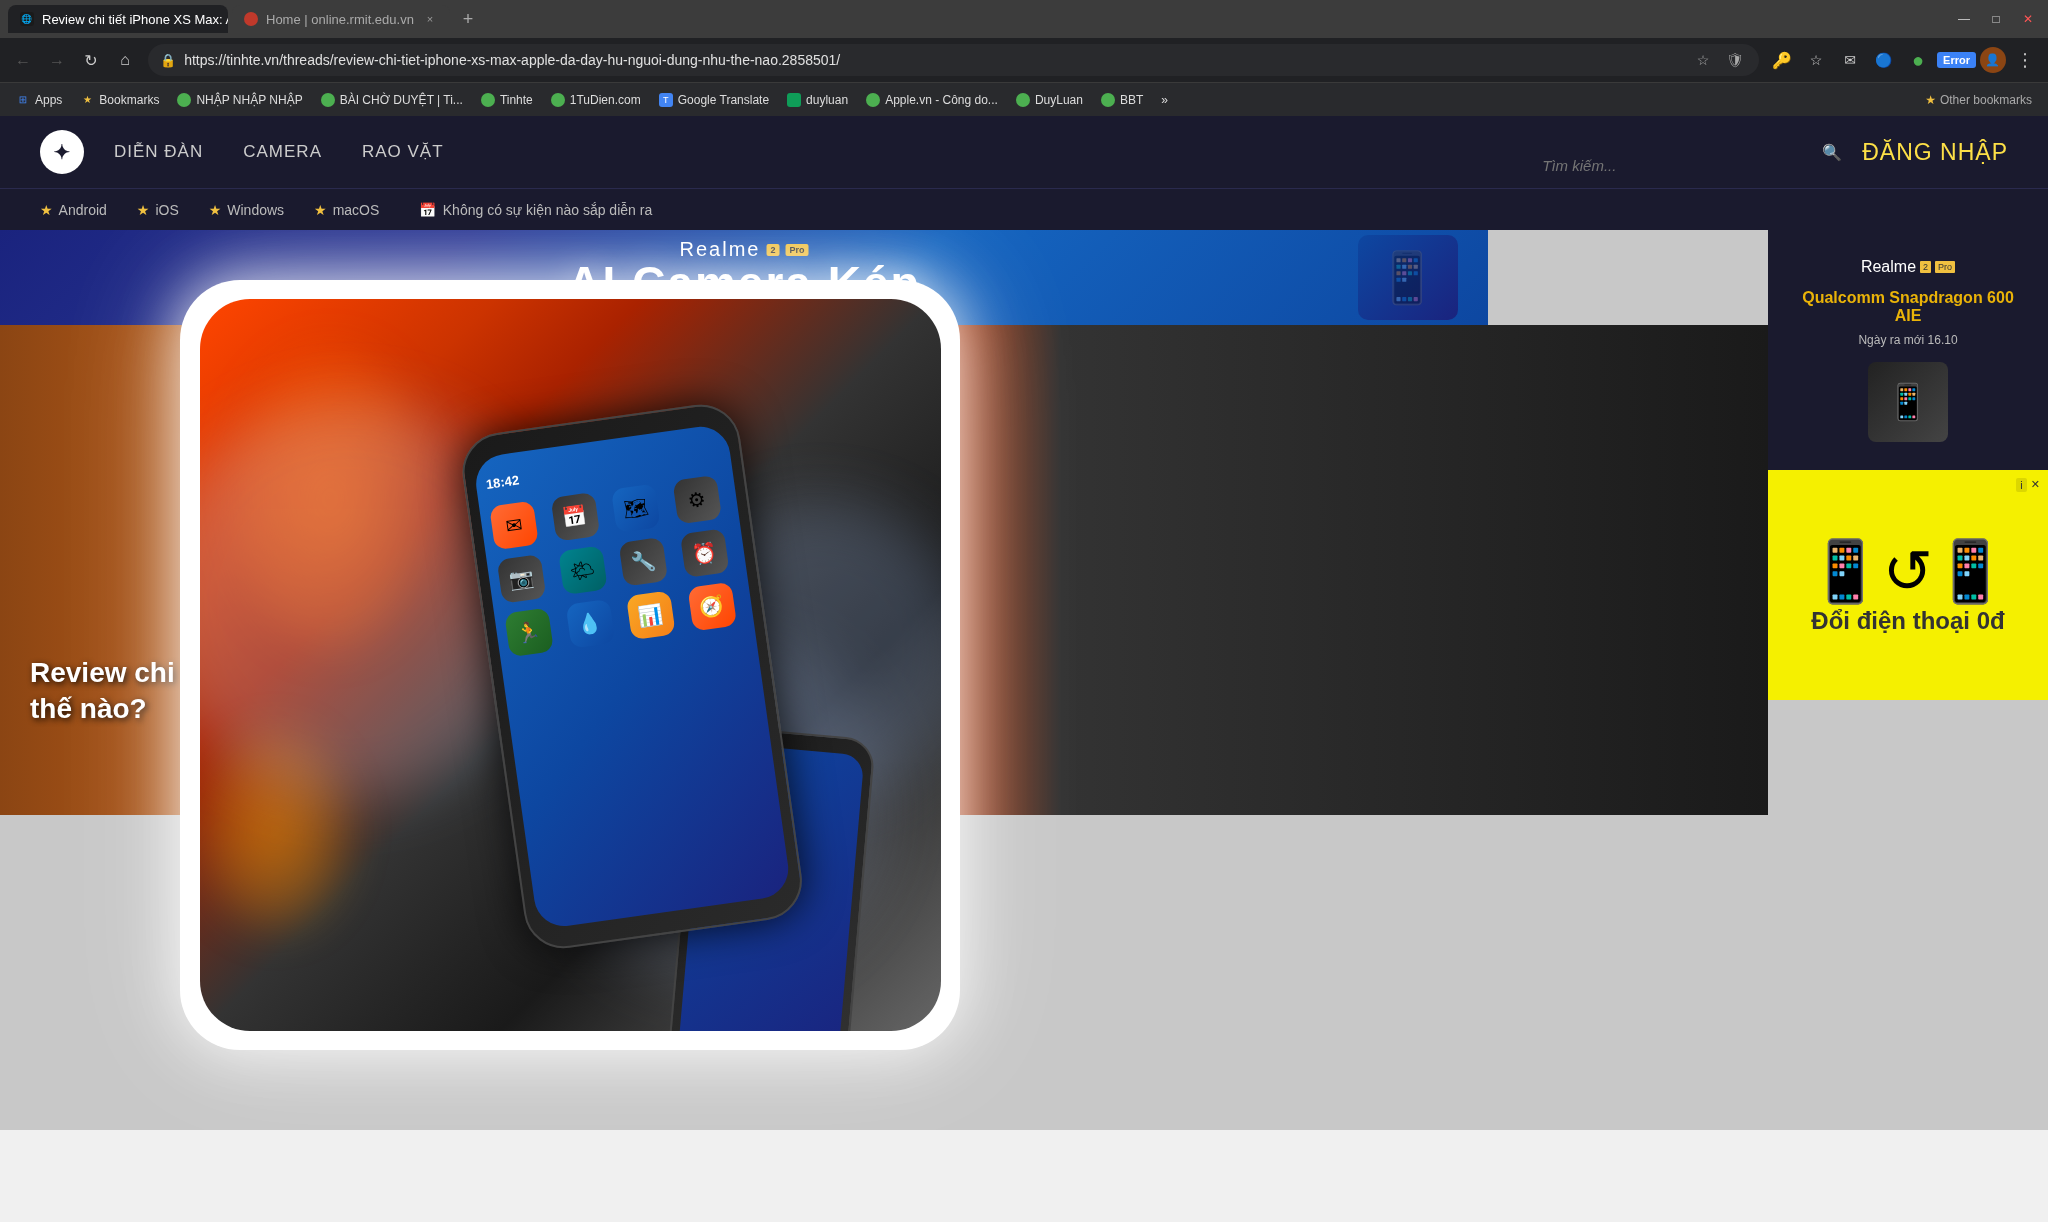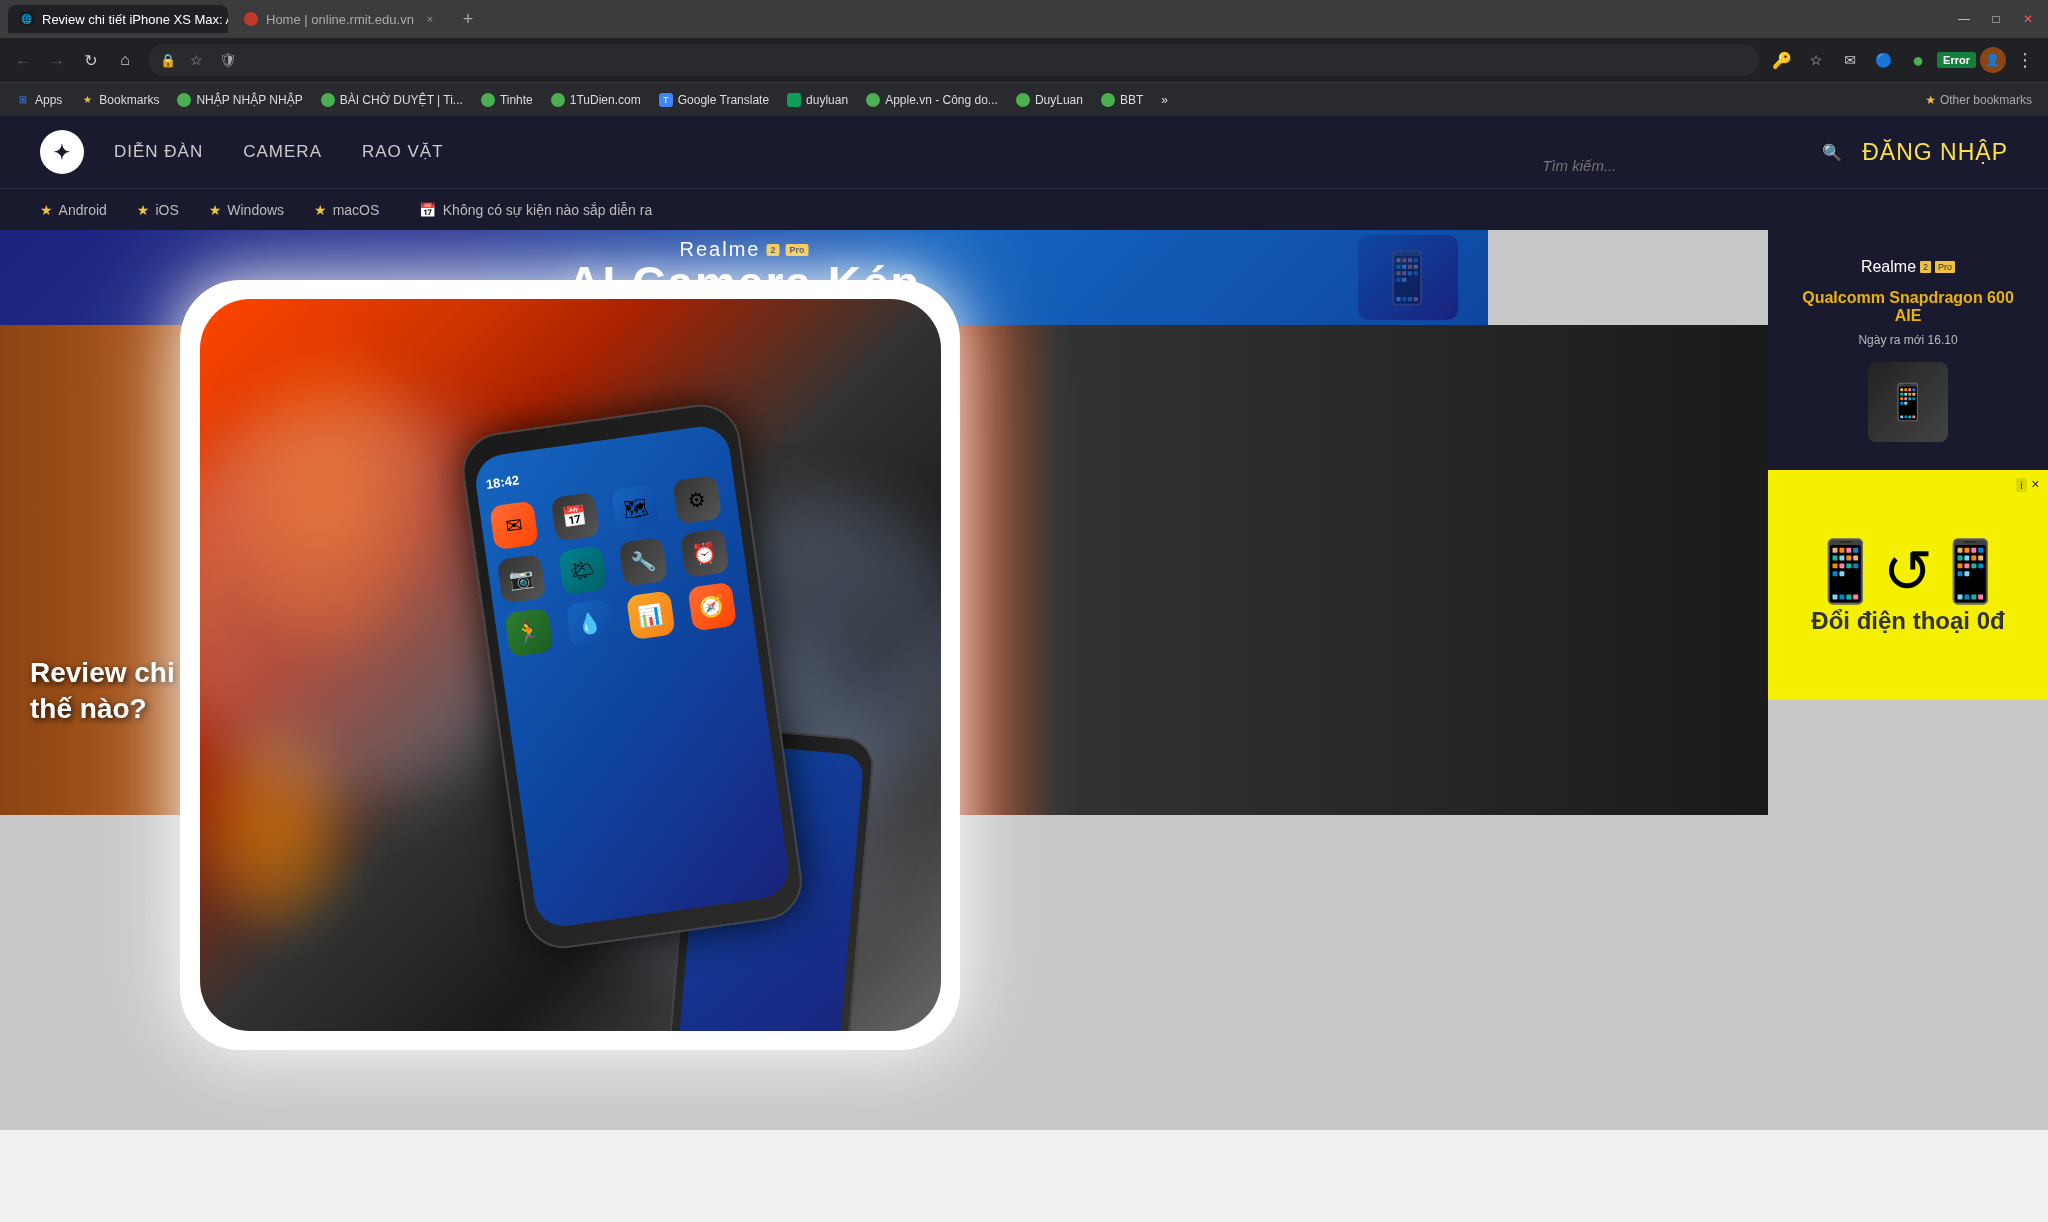--- a/index.html
+++ b/index.html
@@ -135,21 +135,21 @@
       width: 24px;
       height: 24px;
       display: flex;
       align-items: center;
       justify-content: center;
       color: #aaa;
       font-size: 14px;
       cursor: pointer;
     }
     .error-badge {
-      background: #15803d;
+      background: #3b82f6;
       color: white;
       font-size: 11px;
       padding: 2px 6px;
       border-radius: 3px;
       font-weight: bold;
     }
     .nav-extra-btns {
       display: flex;
       align-items: center;
       gap: 4px;
@@ -579,20 +579,21 @@
   </div>
 
   <div class="nav-bar">
     <div class="nav-btn disabled">←</div>
     <div class="nav-btn disabled">→</div>
     <div class="nav-btn">↻</div>
     <div class="nav-btn">⌂</div>
 
     <div class="address-bar">
       <span class="address-lock">🔒</span>
+      <span class="address-text">https://tinhte.vn/threads/review-chi-tiet-iphone-xs-max-apple-da-day-hu-nguoi-dung-nhu-the-nao.2858501/</span>
       <div class="address-actions">
         <div class="address-action-btn">☆</div>
         <div class="address-action-btn">🛡</div>
       </div>
     </div>
 
     <div class="nav-extra-btns">
       <div class="nav-extra-btn" style="font-size:16px;">🔑</div>
       <div class="nav-extra-btn">☆</div>
       <div class="nav-extra-btn">✉</div>

